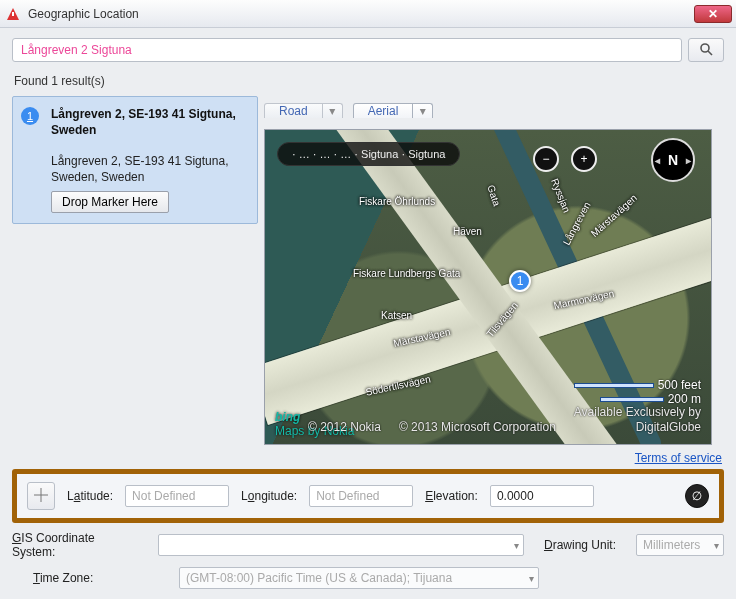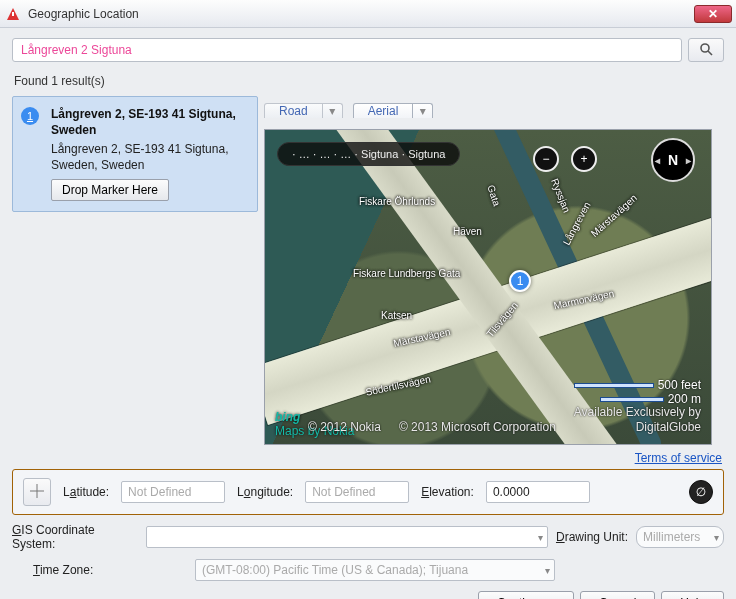--- a/index.html
+++ b/index.html
@@ -11,21 +11,21 @@
   .content { padding:10px 12px 8px 12px; }
   .search-row { display:flex; gap:6px; }
   .search-input { flex:1; height:24px; border:1px solid #b9bfc8; border-radius:3px; padding:0 8px; background:#fff; color:#ec4899; }
   .search-btn { width:36px; height:24px; border:1px solid #b9bfc8; border-radius:3px; background:linear-gradient(#fafafa,#e8eaef); display:flex; align-items:center; justify-content:center; cursor:pointer; }
   .results-count { margin:12px 0 8px 2px; color:#333; }
   .mid-row { display:flex; gap:6px; }
   .results-panel { width:246px; }
   .result-card { background:#cfe0f4; border:1px solid #9cb9da; border-radius:2px; padding:10px 10px 10px 12px; position:relative; }
   .result-num { position:absolute; left:8px; top:10px; width:18px; height:18px; border-radius:50%; background:#3a8cf0; color:#fff; display:flex; align-items:center; justify-content:center; font-size:11px; text-decoration:underline; }
   .result-title { margin-left:26px; font-weight:bold; color:#111; line-height:1.3; }
-  .result-sub { margin-left:26px; margin-top:4px; color:#222; line-height:1.3; }
+  .result-sub { margin-left:26px; margin-top:16px; color:#222; line-height:1.3; }
   .drop-btn { margin-left:26px; margin-top:6px; height:22px; padding:0 10px; background:linear-gradient(#fcfcfc,#e6e8ec); border:1px solid #9aa0ab; border-radius:2px; cursor:pointer; }
   .map-col { flex:1; display:flex; flex-direction:column; }
   .map-tabs { display:flex; align-items:flex-end; height:26px; margin-bottom:7px; }
   .tab { height:24px; display:flex; align-items:center; }
   .tab-main { padding:0 14px; border:1px solid #c0c5cd; border-bottom:none; border-top-left-radius:3px; border-top-right-radius:0; background:linear-gradient(#fafbfc,#eceff3); color:#4468b4; cursor:pointer; }
   .tab-drop { width:20px; border:1px solid #c0c5cd; border-left:none; border-bottom:none; border-top-right-radius:3px; background:linear-gradient(#fafbfc,#eceff3); display:flex; align-items:center; justify-content:center; color:#888; cursor:pointer; }
   .tab.active .tab-main, .tab.active .tab-drop { background:linear-gradient(#fff,#f2f4f8); border-color:#a9b1bd; }
   .tab-spacer { width:10px; }
   .map-box { position:relative; width:448px; height:316px; background:#3a4d3a; border:1px solid #9aa0ab; overflow:hidden; }
   .map-bg { position:absolute; inset:0; background:
@@ -44,28 +44,28 @@
   .compass { position:absolute; right:16px; top:8px; width:44px; height:44px; border-radius:50%; background:#000; border:2px solid #ddd; display:flex; align-items:center; justify-content:center; color:#fff; font-weight:bold; font-size:14px; cursor:pointer; }
   .compass::before, .compass::after { content:"◂"; position:absolute; left:2px; font-size:10px; color:#ccc; }
   .compass::after { content:"▸"; left:auto; right:2px; }
   .marker { position:absolute; left:244px; top:140px; width:22px; height:22px; border-radius:50%; background:#3a8cf0; border:2px solid #fff; color:#fff; display:flex; align-items:center; justify-content:center; font-size:12px; box-shadow:0 0 4px rgba(0,0,0,.5); cursor:pointer; }
   .scalebar { position:absolute; right:10px; bottom:38px; color:#fff; font-size:10px; text-align:right; text-shadow:0 0 2px #000; }
   .scale-seg { height:5px; background:#cfe3ff; border:1px solid #1c4c90; display:inline-block; vertical-align:middle; margin-left:3px; }
   .map-copy { position:absolute; right:10px; bottom:8px; color:#e8e8e8; font-size:10px; text-shadow:0 0 2px #000; text-align:right; line-height:1.3; display:flex; gap:18px; align-items:flex-end; }
   .bing { position:absolute; left:10px; bottom:6px; color:#14b8a6; font-size:12px; font-style:italic; font-weight:bold; text-shadow:0 0 3px #000; }
   .tos { text-align:right; padding:6px 2px 4px 0; }
   .tos a { color:#1a55c4; text-decoration:underline; cursor:pointer; }
-  .lle-group { border:1px solid #a16207; border-radius:3px; padding:8px 10px; display:flex; align-items:center; gap:12px; background:#f3f5f8; }
+  .lle-group { border:5px solid #a16207; border-radius:3px; padding:8px 10px; display:flex; align-items:center; gap:12px; background:#f3f5f8; }
   .pin-btn { width:28px; height:28px; border:1px solid #b9bfc8; border-radius:3px; background:linear-gradient(#fafafa,#e8eaef); display:flex; align-items:center; justify-content:center; cursor:pointer; }
   .lbl { color:#222; }
   .lbl u { text-decoration:underline; }
   .txt { height:22px; width:104px; border:1px solid #b9bfc8; border-radius:2px; padding:0 6px; background:#fff; color:#222; }
   .txt::placeholder { color:#aaa; }
   .round-btn { width:24px; height:24px; border-radius:50%; background:#222; color:#fff; border:1px solid #111; display:flex; align-items:center; justify-content:center; cursor:pointer; font-size:12px; }
-  .row2 { display:flex; align-items:center; gap:8px; margin-top:8px; }
+  .row2 { display:flex; align-items:center; gap:20px; margin-top:8px; }
   .select { height:22px; border:1px solid #b9bfc8; border-radius:2px; background:#fff; color:#666; padding:0 18px 0 6px; position:relative; display:flex; align-items:center; cursor:pointer; }
   .select::after { content:"▾"; position:absolute; right:4px; color:#888; font-size:10px; }
   .select.disabled { color:#aaa; background:#fafbfc; }
   .btn-row { display:flex; justify-content:flex-end; gap:6px; margin-top:10px; }
   .dlg-btn { height:24px; padding:0 18px; border:1px solid #9aa0ab; border-radius:3px; background:linear-gradient(#fcfcfc,#e4e7ec); cursor:pointer; }
 </style>
 </head>
 <body>
 
 <div class="titlebar">
@@ -197,28 +197,28 @@
         <span>∅</span>
       </div>
   </div>
 
   <div class="row2">
     <span class="lbl" style="width:126px;"><span><u>G</u>IS Coordinate System:</span></span>
     <div class="select" style="flex:1;">
         <span></span>
       </div>
     <span class="lbl"><span><u>D</u>rawing Unit:</span></span>
-    <div class="select disabled" style="width:88px;border-radius:9px;">
+    <div class="select disabled" style="width:88px;">
         <span>Millimeters</span>
       </div>
   </div>
 
   <div class="row2">
     <span class="lbl" style="width:126px;margin-left:21px;"><span><u>T</u>ime Zone:</span></span>
-    <div class="select disabled" style="width:360px;margin-left:28px;">
+    <div class="select disabled" style="width:360px;">
         <span>(GMT-08:00) Pacific Time (US &amp; Canada); Tijuana</span>
       </div>
   </div>
 
   <div class="btn-row">
     <button class="dlg-btn">Continue...</button>
     <button class="dlg-btn">Cancel</button>
     <button class="dlg-btn"><u>Help</u></button>
   </div>
 

